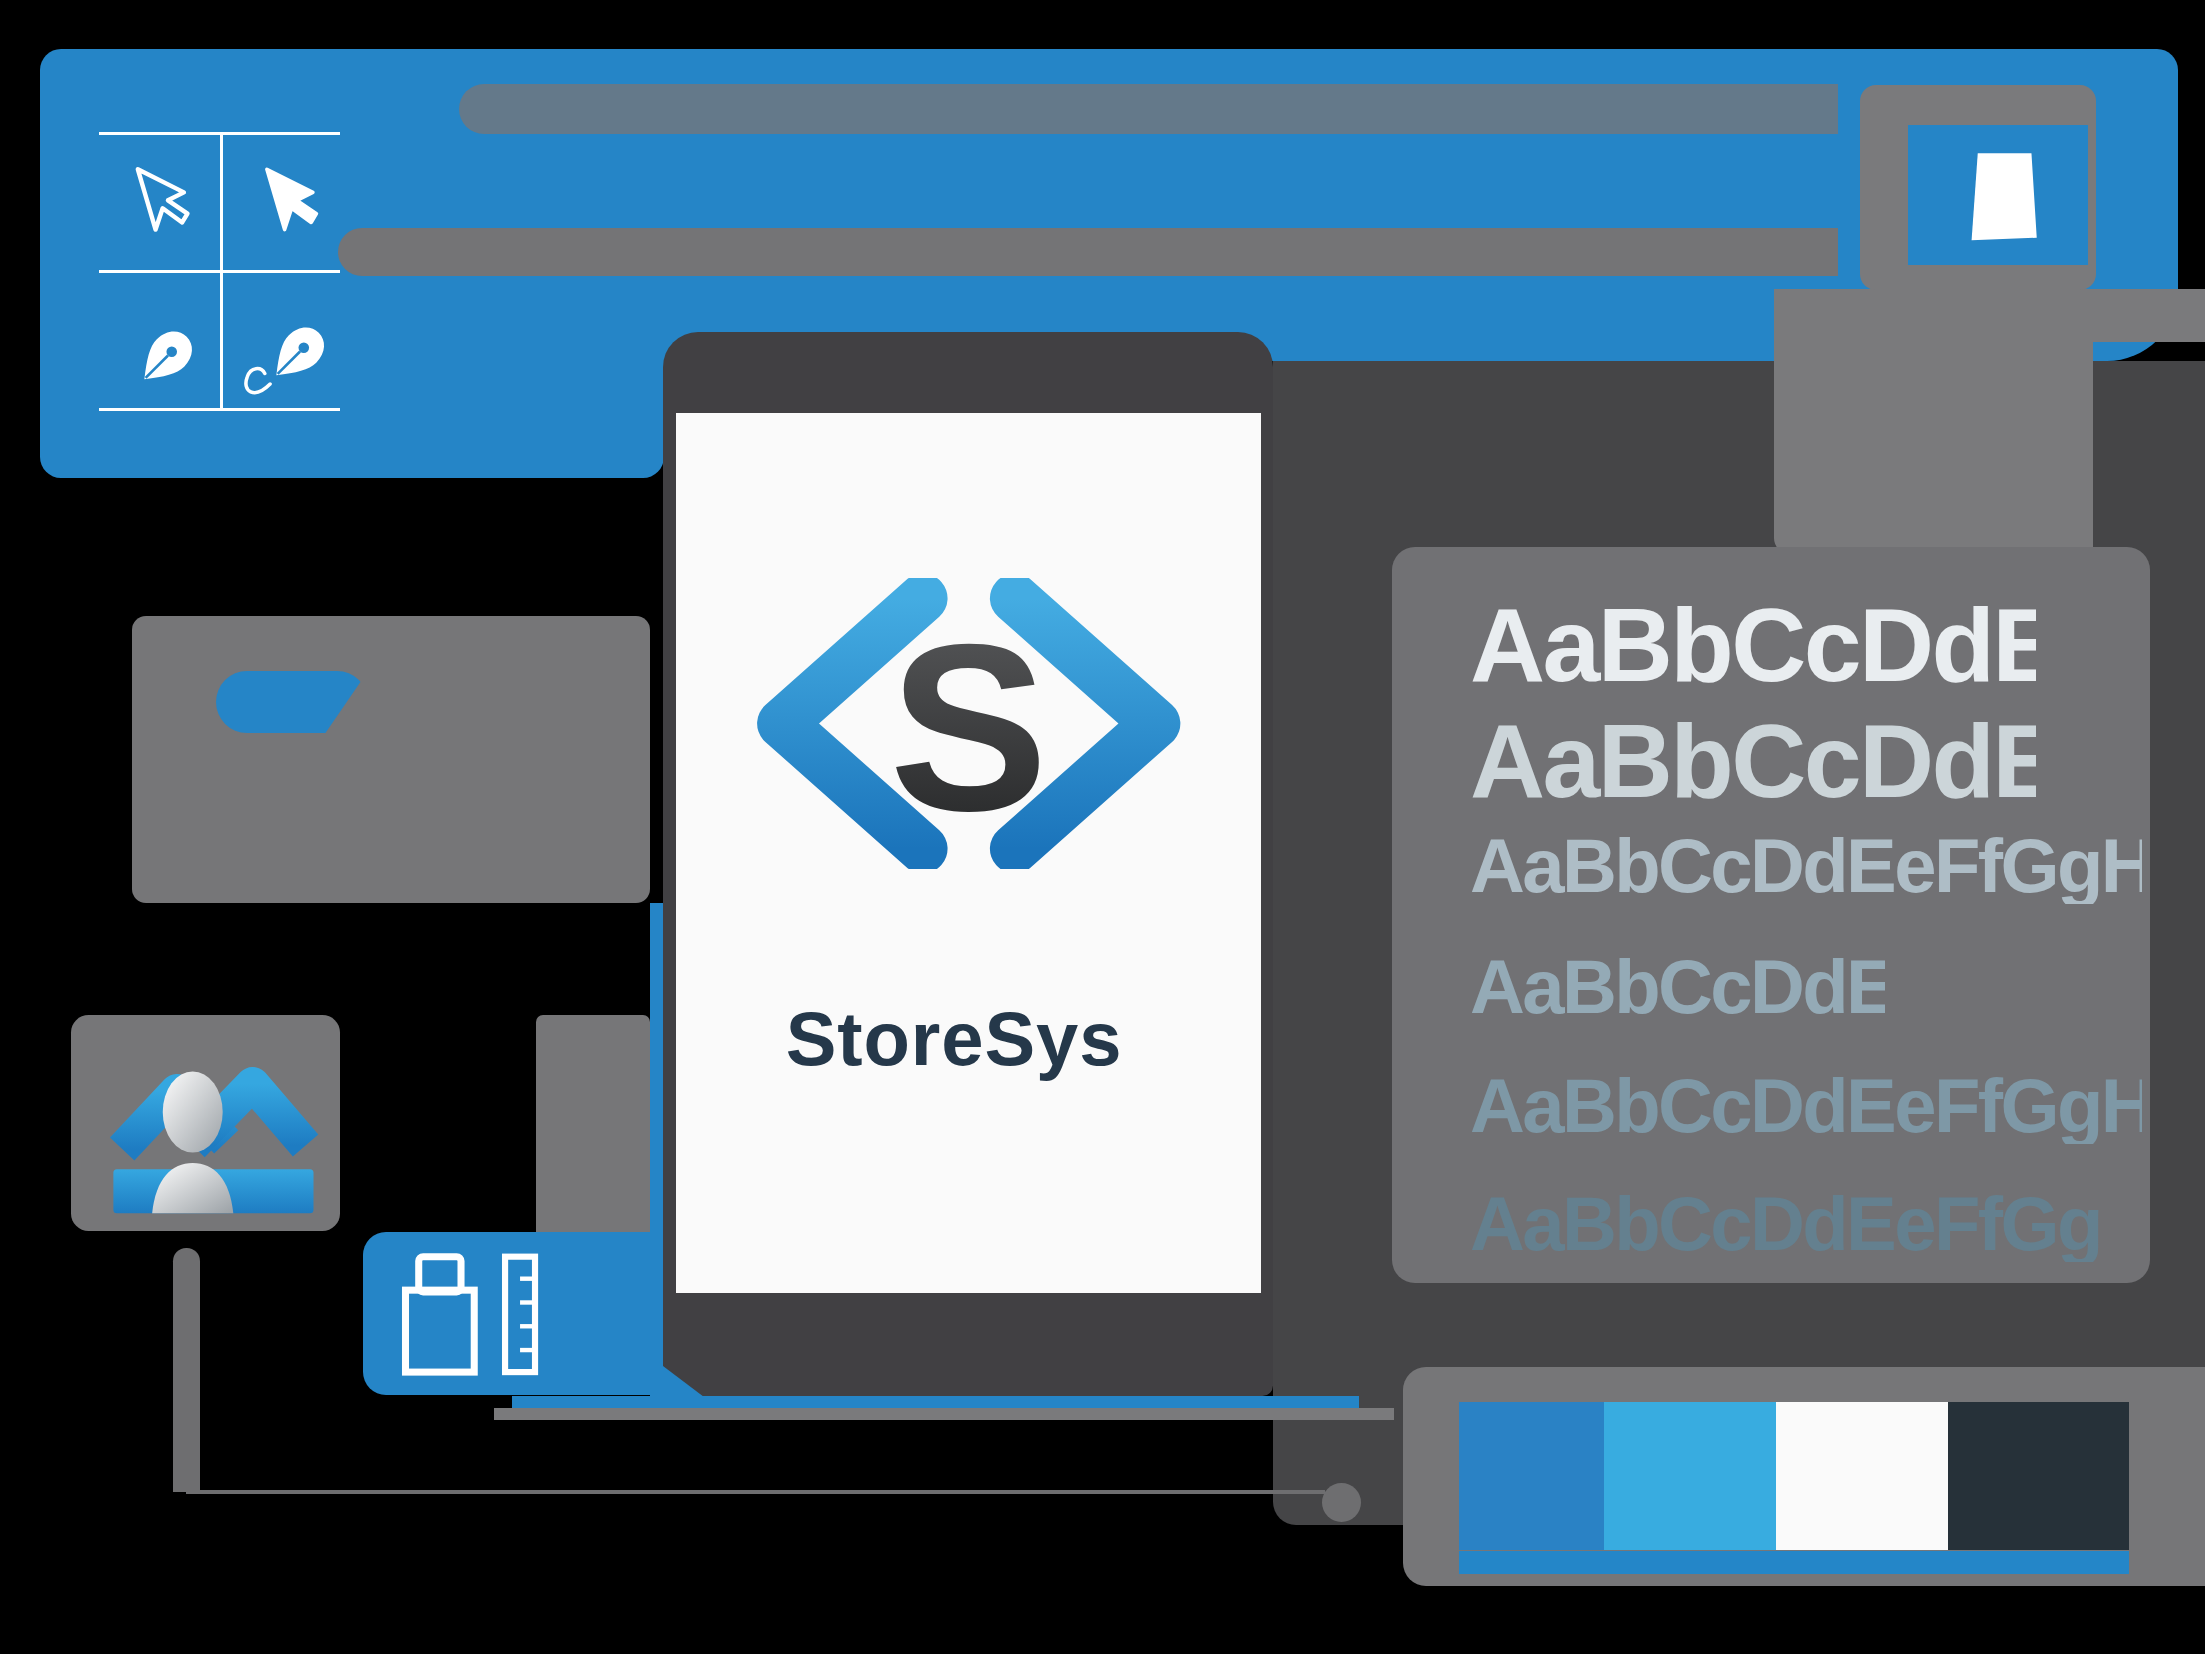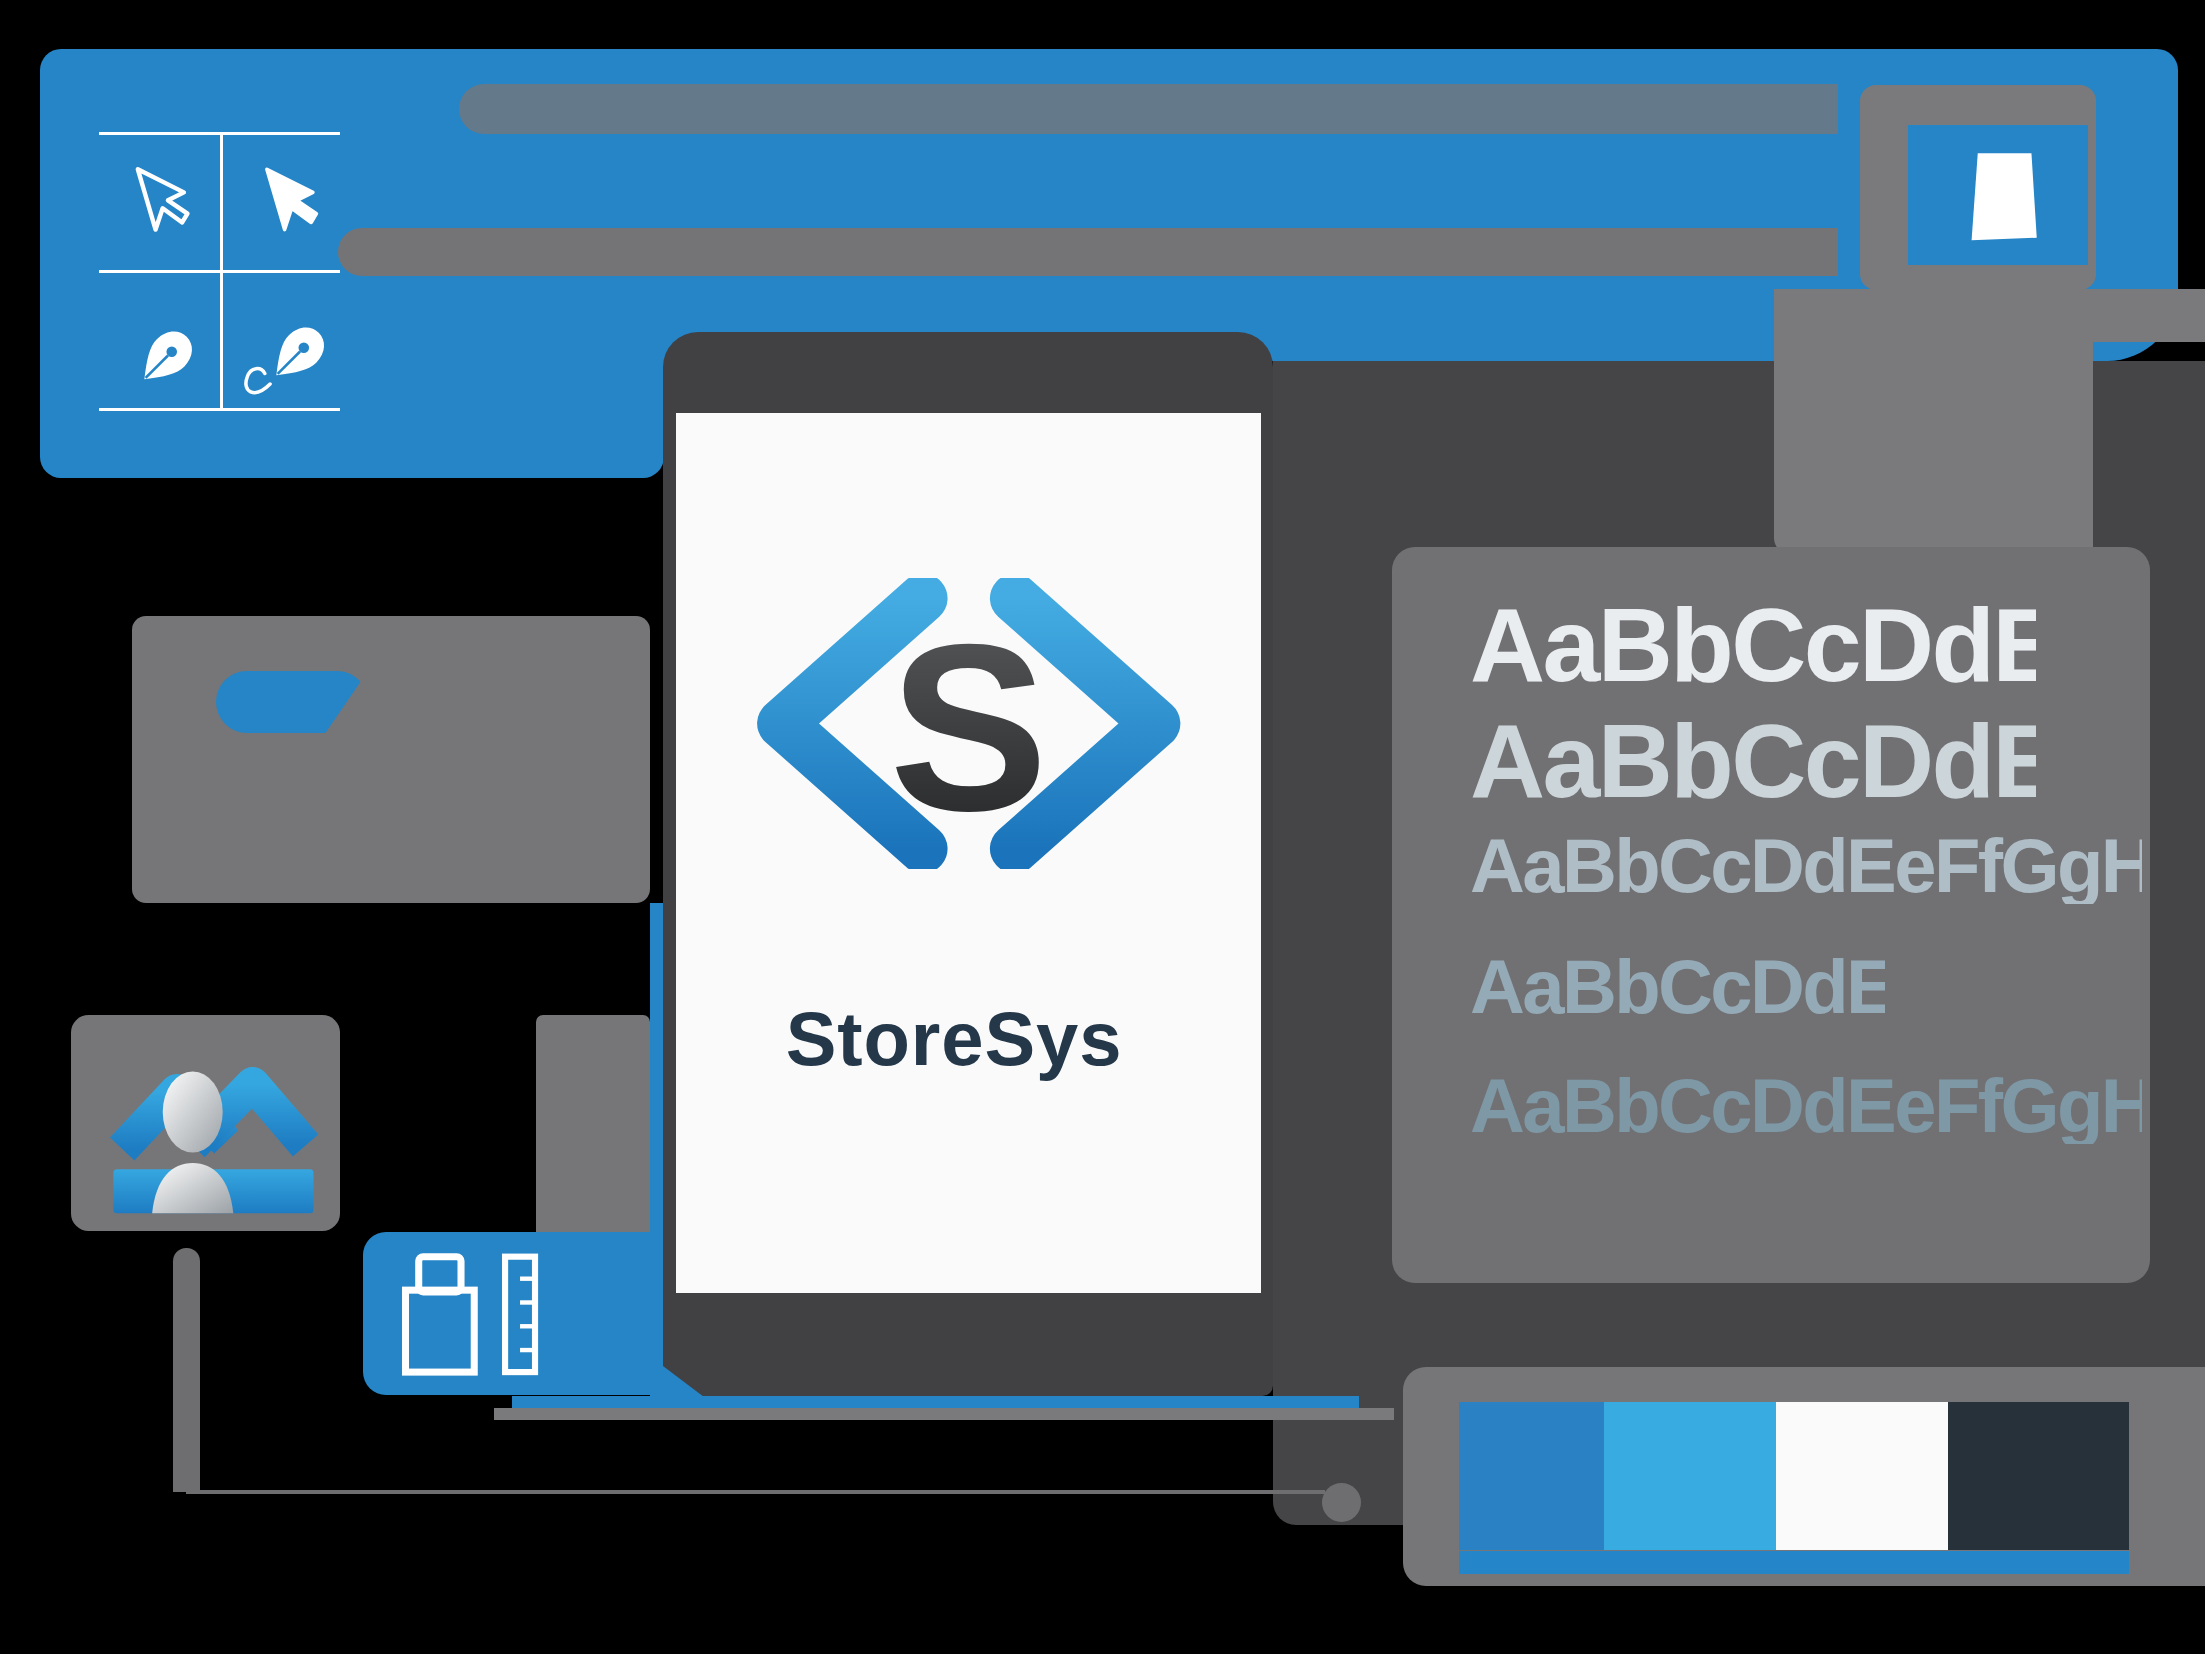--- a/index.html
+++ b/index.html
@@ -131,20 +131,21 @@
       </svg>
     </div>
   </div>
 
   <div class="abs" id="typo-panel">
       <div class="t-row" style="color: rgb(233, 237, 240);">AaBbCcDdEeFf</div>
       <div class="t-row" style="color: rgb(204, 213, 217);">AaBbCcDdEeFf</div>
       <div class="t-row" style="color: rgb(174, 189, 198);">AaBbCcDdEeFfGgHh</div>
       <div class="t-row" style="color: rgb(148, 170, 182);">AaBbCcDdEe</div>
       <div class="t-row" style="color: rgb(126, 152, 166);">AaBbCcDdEeFfGgHh</div>
+      <div class="t-row" style="color: rgb(100, 128, 143);">AaBbCcDdEeFfGg</div>
     </div>
 
   <div class="abs" id="palette-panel">
     <div id="swatch-row">
         <div class="swatch" style="background: rgb(42, 130, 197);"></div>
         <div class="swatch" style="background: rgb(56, 172, 224);"></div>
         <div class="swatch" style="background: rgb(250, 250, 250);"></div>
         <div class="swatch" style="background: rgb(38, 49, 57);"></div>
       </div>
     <div class="abs" id="palette-underline" style="background: rgb(36, 134, 200);"></div>

